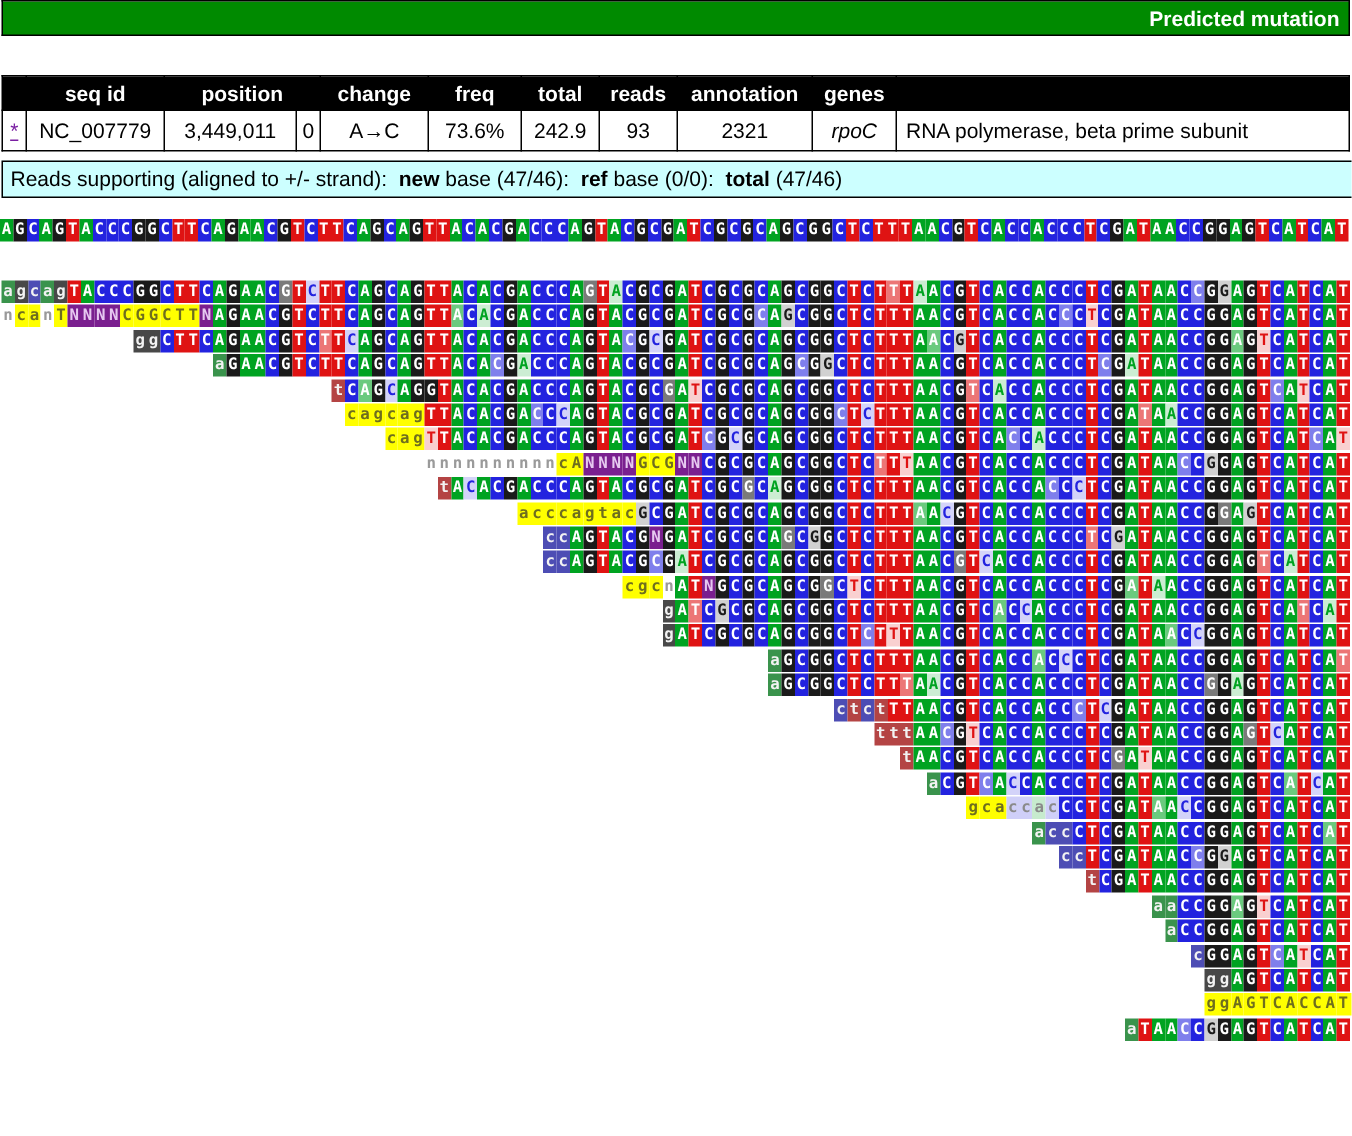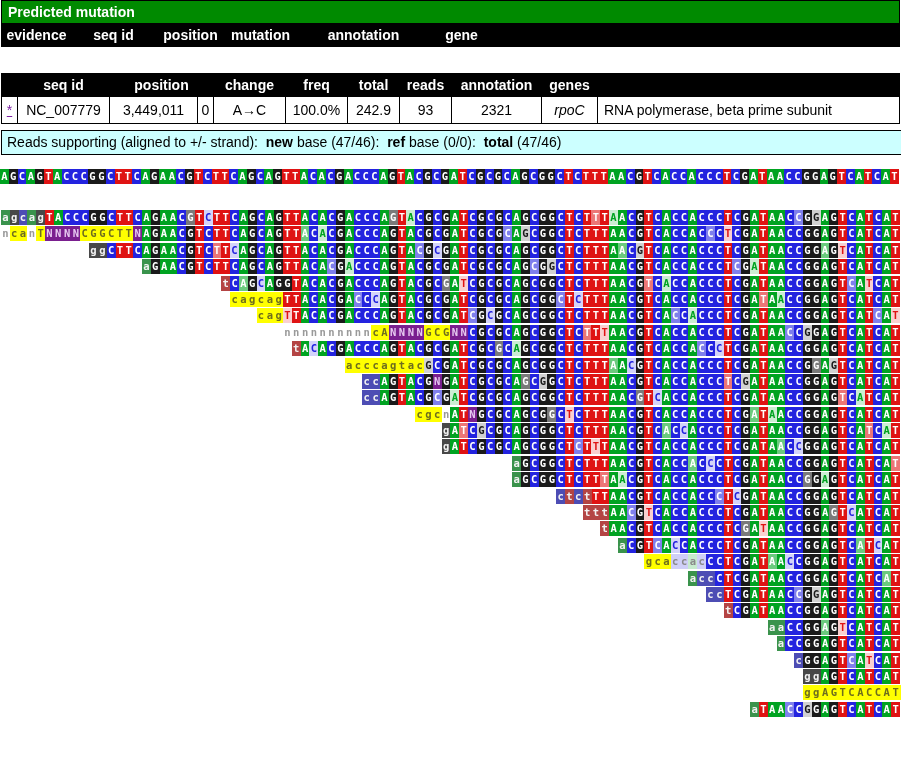--- a/index.html
+++ b/index.html
@@ -1,19 +1,19 @@
 <!DOCTYPE html>
 <html><head>
 <meta charset="utf-8">
 <style>
   html,body{margin:0;padding:0;width:901px;height:757px;overflow:hidden;background:#fff;
     font-family:"Liberation Sans",sans-serif;}
   table{border-collapse:collapse;margin-left:1px;width:899px;table-layout:fixed;}
   td{padding:2px 3px;font-size:14px;}
-  .title-bar td{color:#fff;font-weight:bold;text-align:left;border:1px solid #000;padding:2px 6px;height:18px;}
+  .title-bar td{color:#fff;font-weight:bold;text-align:right;border:1px solid #000;padding:2px 6px;height:18px;}
   .t-green td{background:#008a00;}
   .t-red td{background:#ff0000;}
   .hdr td{background:#000;color:#fff;font-weight:bold;text-align:center;border:1px solid #000;height:18px;}
   .datarow td{border:1px solid #000;background:#fff;text-align:center;height:22px;}
   .desc{text-align:left !important;padding-left:6px !important;}
   a.ra{color:#7a1fa2;text-decoration:underline;font-weight:normal;}
   .redu{color:#e00000;text-decoration:underline;}
   .ital{font-style:italic;}
   .spacer1{height:26px;} .spacer2{height:6px;} .spacer3{height:14px;} .spacer4{height:24px;}
   .infobar{border:1px solid #000;background:#ccffff;width:890px;margin-left:1px;
@@ -36,29 +36,20 @@
       <col style="width:84px">
       <col style="width:70px">
   <col style="width:70px">
       <col style="width:136px">
       <col style="width:60px">
       <col>
     </colgroup>
   <tbody>
       <tr class="title-bar t-green">
     <td colspan="7">Predicted mutation</td>
-  </tr>
-  <tr class="hdr">
-    <td>evidence</td>
-    <td>seq id</td>
-    <td>position</td>
-    <td>mutation</td>
-    <td>annotation</td>
-    <td>gene</td>
-    <td></td>
   </tr>
 </tbody>
   </table>
 
 <div class="spacer1"></div>
 
 <table id="tb2">
   <colgroup>
       <col style="width:16px">
       <col style="width:92px">
@@ -84,21 +75,21 @@
     <td>annotation</td>
     <td>genes</td>
     <td></td>
   </tr>
   <tr class="datarow">
     <td><a class="ra" href="#">*</a></td>
     <td>NC_007779</td>
     <td>3,449,011</td>
     <td>0</td>
     <td>A→C</td>
-    <td>100.0%</td>
+    <td>73.6%</td>
     <td>242.9</td>
     <td>93</td>
     <td>2321</td>
     <td class="ital">rpoC</td>
     <td class="desc">RNA polymerase, beta prime subunit</td>
   </tr>
 </tbody>
   </table>
 
 <div class="spacer2"></div>

